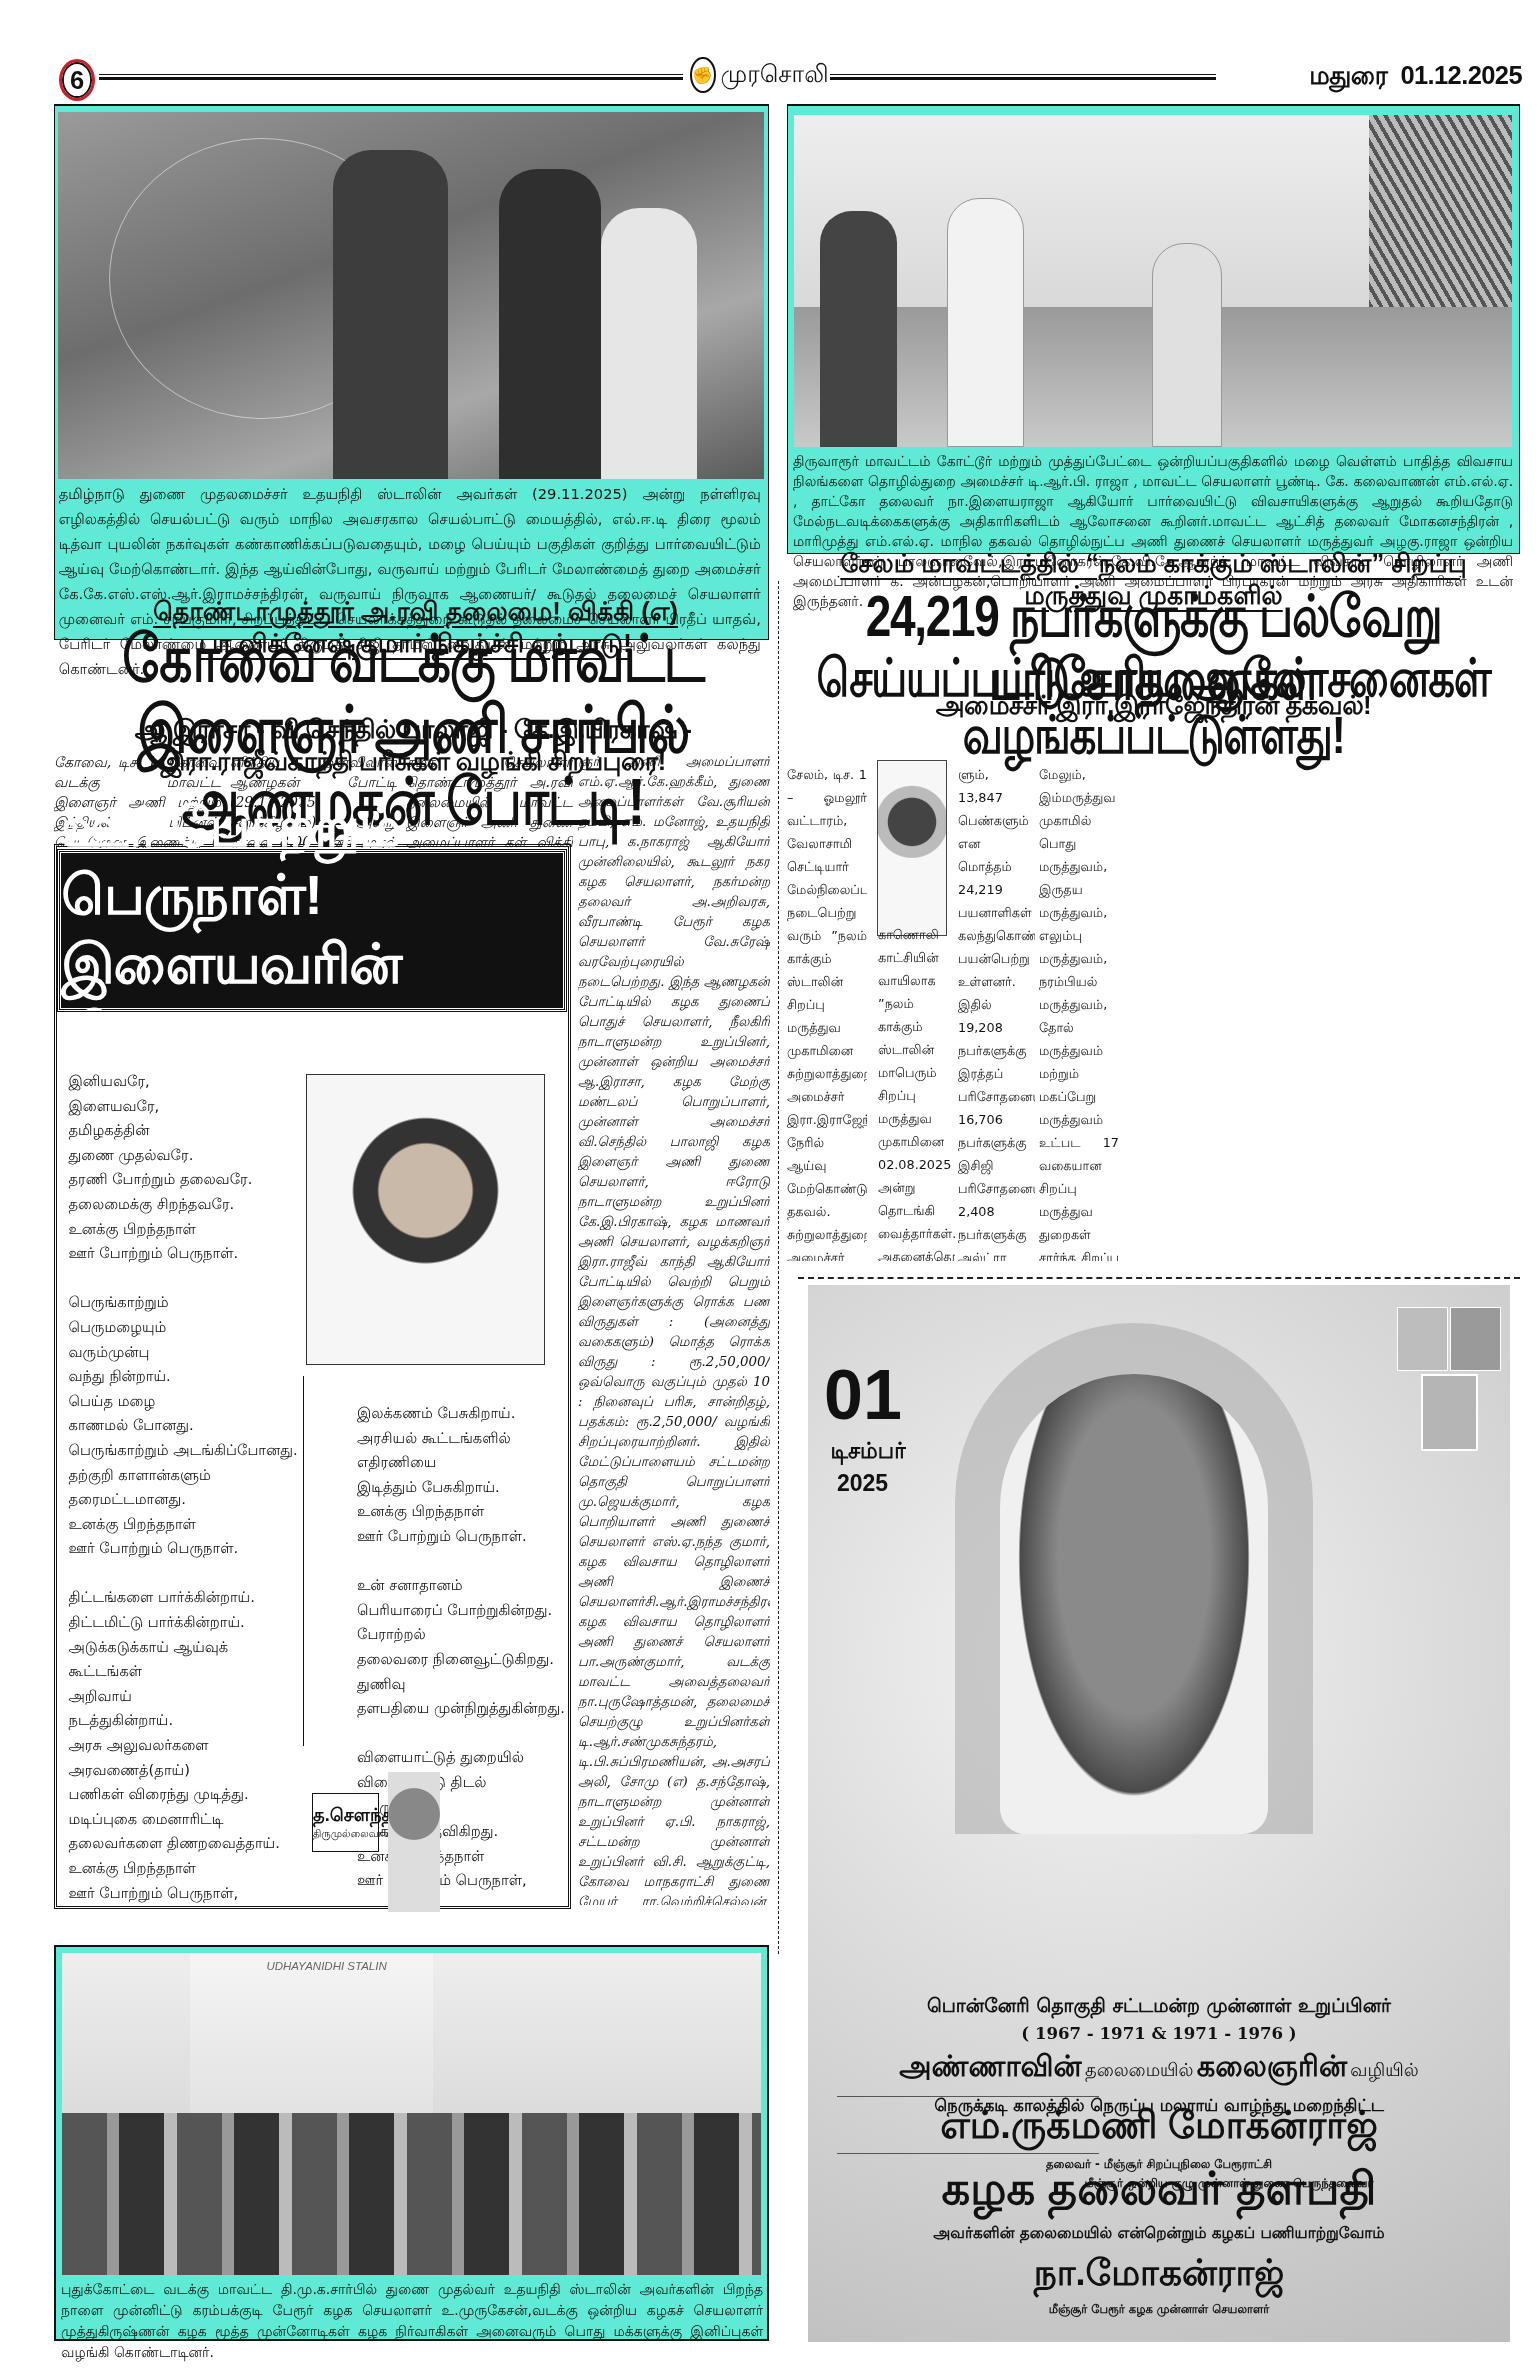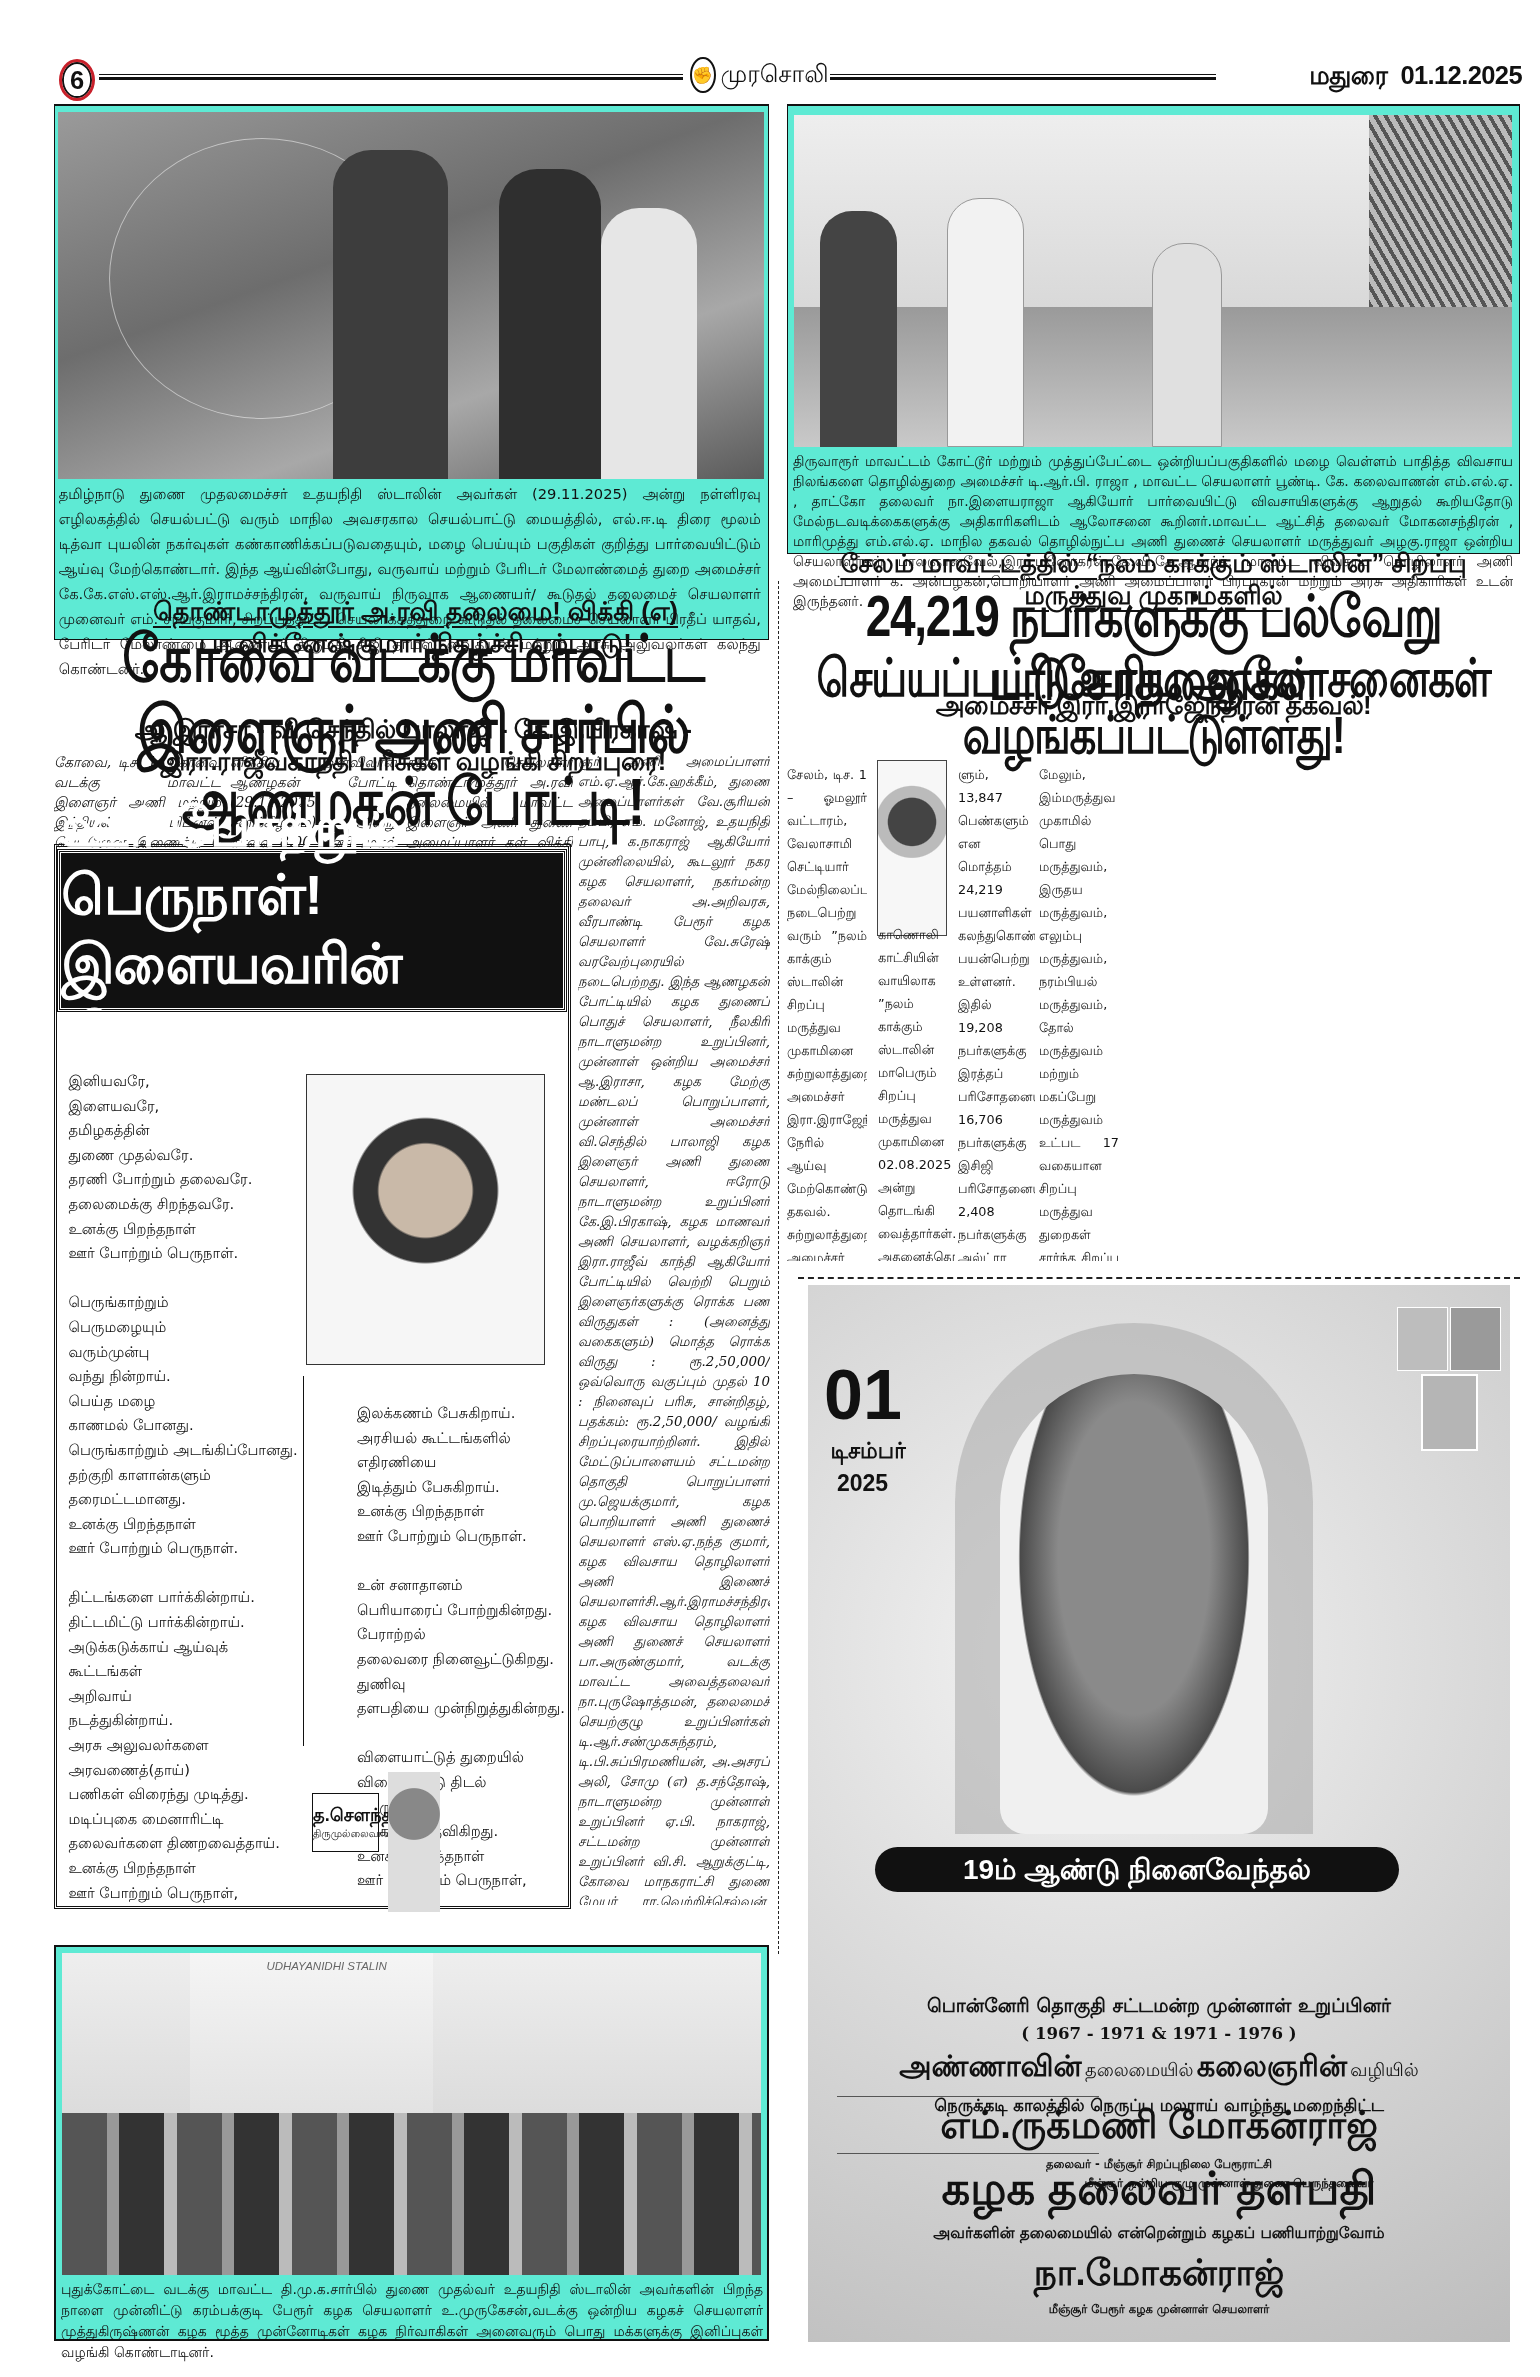--- a/index.html
+++ b/index.html
@@ -185,21 +185,20 @@
   <div class="abs" style="left:22.4px; top:153px; font: bold 22px 'DejaVu Sans', sans-serif;">டிசம்பர்</div>
   <div class="abs" style="left:29px; top:185px; font: bold 23px 'Liberation Sans', sans-serif;">2025</div>
 
   <div class="abs" style="left:147px; top:38px; width:358px; height:511px; border-radius:179px 179px 0 0; background:#a9a9a9; opacity:.55;"></div>
   <div class="abs" style="left:192px; top:89px; width:268px; height:460px; border-radius:134px 134px 25.5px 25.5px; background:radial-gradient(ellipse at 50% 40%, #8a8a8a 0 40%, #4a4a4a 60%, #f0f0f0 61%);" title="Misa P. Nagalingam portrait"></div>
 
   <div class="abs" style="left:589px; top:22.4px; width:51px; height:64px; background:#bdbdbd; border:1.9px solid #fff;" title="Anna portrait"></div>
   <div class="abs" style="left:642px; top:22.4px; width:51px; height:64px; background:#9a9a9a; border:1.9px solid #fff;" title="Periyar portrait"></div>
   <div class="abs" style="left:613px; top:89px; width:57px; height:77px; background:#b5b5b5; border:2.6px solid #fff;" title="Kalaignar portrait"></div>
 
-  <div class="abs pill" style="left:67px; top:562px; width:524px; height:45px; line-height:45px;">19ம் ஆண்டு நினைவேந்தல்</div>
 
   <div class="abs mem-center" style="top:709px; font: bold 19px 'DejaVu Sans', sans-serif;">பொன்னேரி தொகுதி சட்டமன்ற முன்னாள் உறுப்பினர்</div>
   <div class="abs mem-center" style="top:738px; font: bold 16.6px 'DejaVu Serif', serif;">( 1967 - 1971 &amp; 1971 - 1976 )</div>
   <div class="abs mem-center" style="top:765px;">
     <span style="font: bold 29px 'Liberation Sans', sans-serif;">அண்ணாவின்</span>
     <span style="font: 18px 'DejaVu Sans', sans-serif;">தலைமையில்</span>
     <span style="font: bold 29px 'Liberation Sans', sans-serif;">கலைஞரின்</span>
     <span style="font: 18px 'DejaVu Sans', sans-serif;">வழியில்</span>
   </div>
   <div class="abs mem-center" style="top:811px; font: bold 16.6px 'DejaVu Sans', sans-serif;">நெருக்கடி காலத்தில் நெருப்பு மலராய் வாழ்ந்து மறைந்திட்ட</div>

